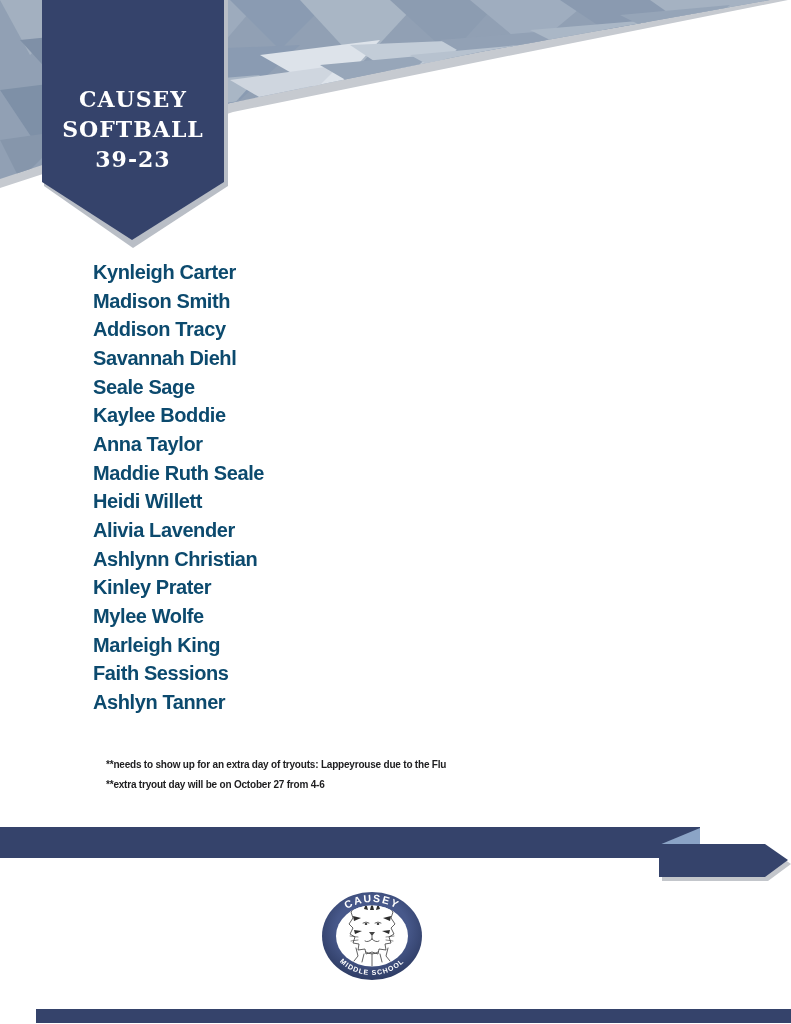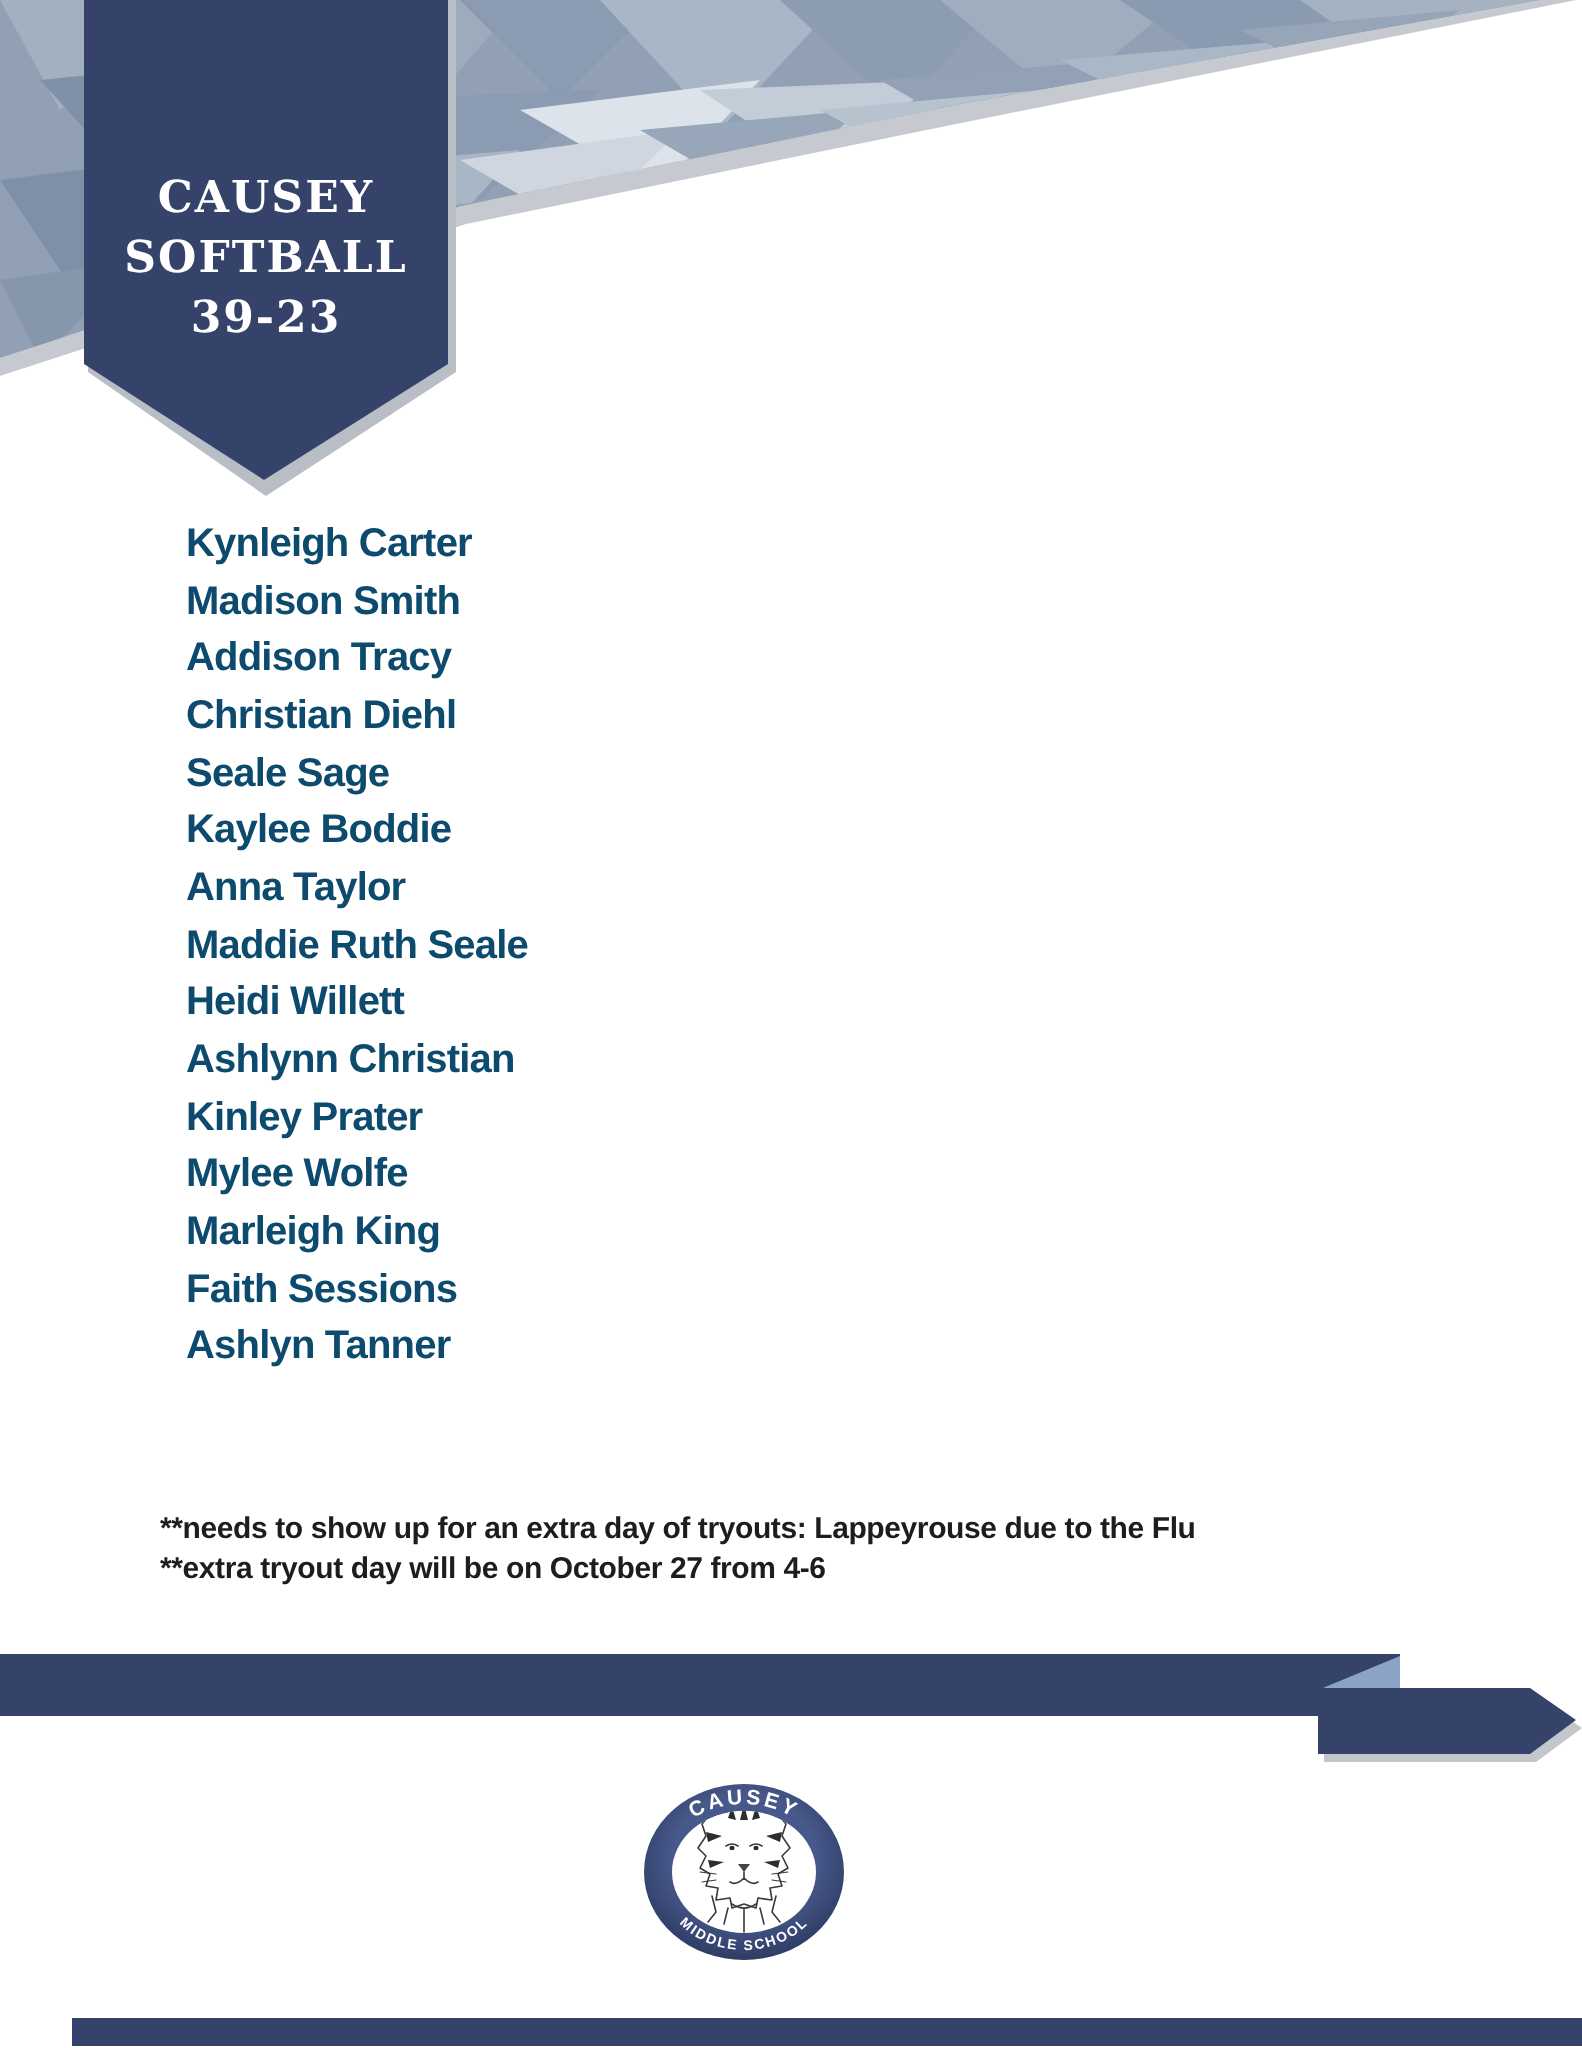--- a/index.html
+++ b/index.html
@@ -11,22 +11,22 @@
   #top-art{left:0;top:0;width:791px;height:215px;z-index:1;}
   #ribbon-art{left:0;top:0;width:260px;height:270px;z-index:2;}
   .ribbon-text{left:42px;top:84px;width:182px;z-index:3;text-align:center;
     color:#ffffff;font-family:"DejaVu Serif",serif;font-weight:700;
     font-size:22px;line-height:30px;letter-spacing:1px;}
 
   
   .roster{left:93px;top:258px;z-index:3;color:#0c4a6e;font-weight:700;
     font-size:20px;line-height:28.65px;letter-spacing:-0.4px;}
   
-  .notes{left:80px;top:755px;z-index:3;color:#1d1d1f;font-weight:700;
-    font-size:15px;line-height:20px;letter-spacing:-0.2px;}
+  .notes{left:106px;top:755px;z-index:3;color:#1d1d1f;font-weight:700;
+    font-size:10px;line-height:20px;letter-spacing:-0.2px;}
 
   
   #bottom-art{left:0;top:825px;width:791px;height:62px;z-index:2;}
 
   
   #logo{left:320px;top:890px;width:104px;height:92px;z-index:2;}
 
   
   .footer-bar{left:36px;top:1009px;width:755px;height:14px;z-index:2;}
 </style>
@@ -85,26 +85,27 @@
 <div class="abs ribbon-text">
   <div>CAUSEY</div>
   <div>SOFTBALL</div>
   <div>39-23</div>
 </div>
 
 <div class="abs roster">
   <div>Kynleigh Carter</div>
   <div>Madison Smith</div>
   <div>Addison Tracy</div>
-  <div>Christian Diehl</div>
+  <div>Savannah Diehl</div>
   <div>Seale Sage</div>
   <div>Kaylee Boddie</div>
   <div>Anna Taylor</div>
   <div>Maddie Ruth Seale</div>
   <div>Heidi Willett</div>
+  <div>Alivia Lavender</div>
   <div>Ashlynn Christian</div>
   <div>Kinley Prater</div>
   <div>Mylee Wolfe</div>
   <div>Marleigh King</div>
   <div>Faith Sessions</div>
   <div>Ashlyn Tanner</div>
 </div>
 
 <div class="abs notes">
   <div>**needs to show up for an extra day of tryouts: Lappeyrouse due to the Flu</div>

